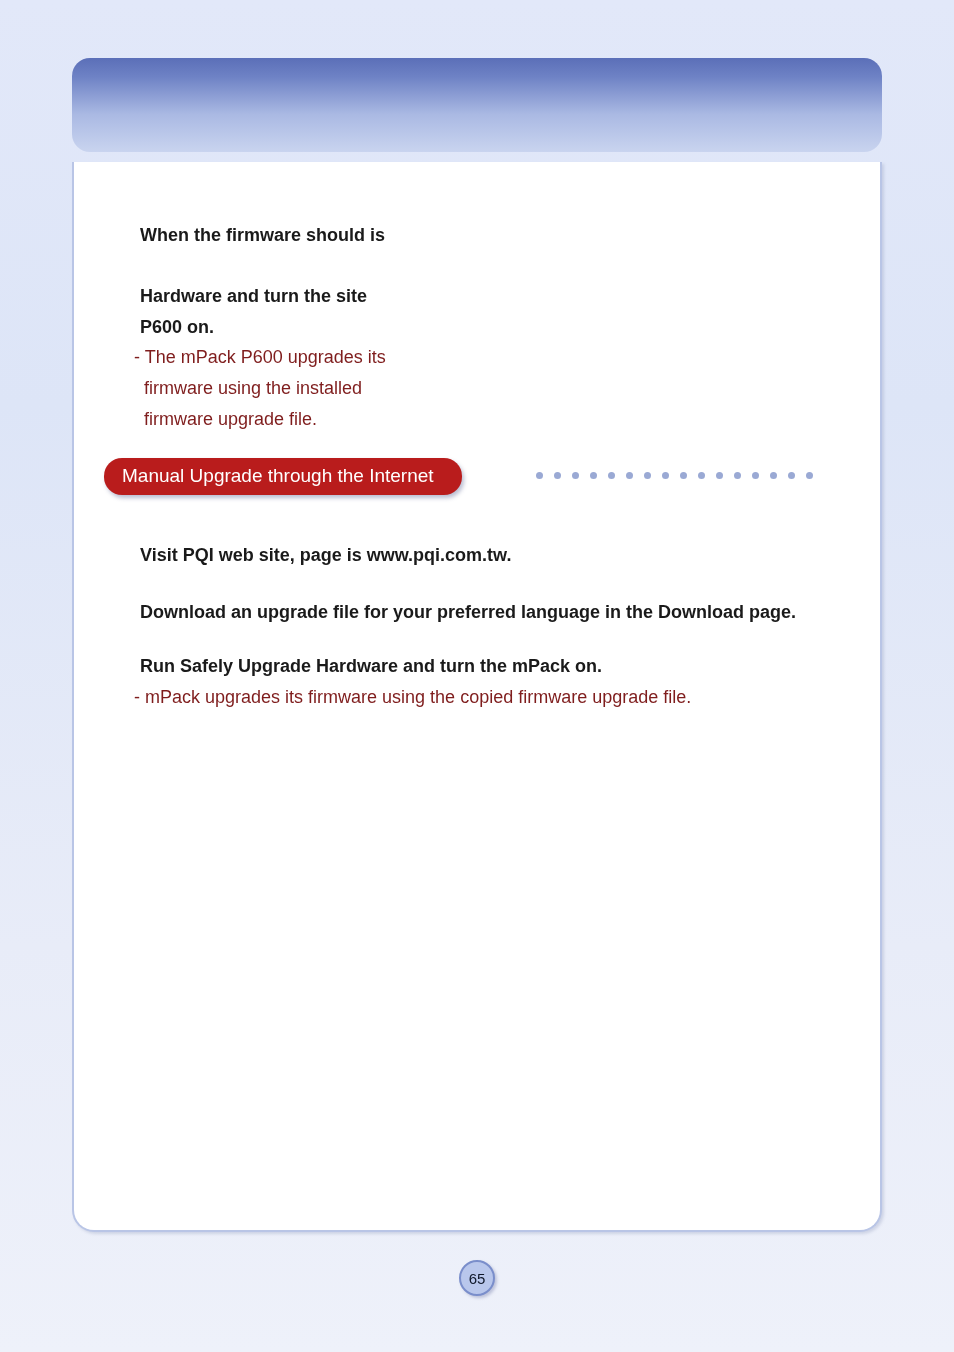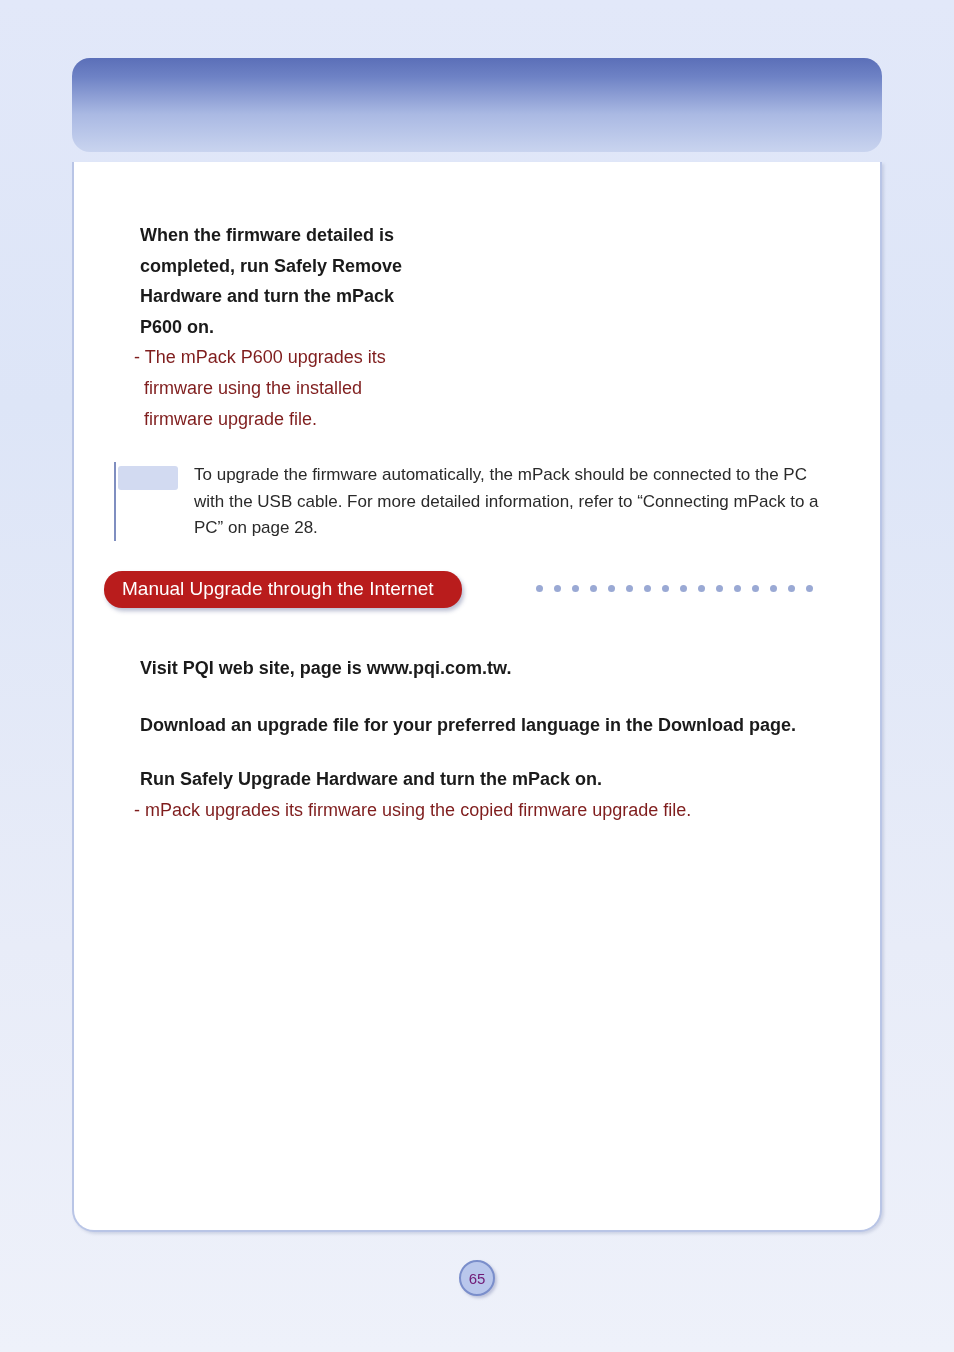--- a/index.html
+++ b/index.html
@@ -101,48 +101,44 @@
     width: 36px;
     height: 36px;
     background: #b9c7ec;
     border: 2px solid #7a8ecb;
     border-radius: 50%;
     box-shadow: 2px 2px 3px rgba(100,110,160,0.35);
     display: flex;
     align-items: center;
     justify-content: center;
     font-size: 15px;
-    color: #701a75;
+    color: #0f172a;
   }
 </style>
 </head>
 <body>
 
 <div class="header-banner"></div>
 
 <div class="content-box">
 
   <div class="step-block" style="max-width:320px">
     <div class="step-title">
-      <span>When the firmware detailed is</span><br>
-      <span>completed, run Safely Remove</span><br>
-      <span>Hardware and turn the mPack</span><br>
+      <span>When the firmware should is</span><br>
+      <br>
+      <span>Hardware and turn the site</span><br>
       <span>P600 on.</span>
     </div>
     <div class="step-body" style="margin-left:-6px">
       <span>- The mPack P600 upgrades its</span><br>
       <span>&nbsp;&nbsp;firmware using the installed</span><br>
       <span>&nbsp;&nbsp;firmware upgrade file.</span>
     </div>
   </div>
 
-  <div class="note-box">
-    <div class="note-pill"></div>
-    <div class="note-text">To upgrade the firmware automatically, the mPack should be connected to the PC with the USB cable. For more detailed information, refer to “Connecting mPack to a PC” on page 28.</div>
-  </div>
 
   <div class="section-pill-wrap">
     <span class="section-pill">Manual Upgrade through the Internet</span>
     <div class="dot-row">
       <span class="dot"></span>
       <span class="dot"></span>
       <span class="dot"></span>
       <span class="dot"></span>
       <span class="dot"></span>
       <span class="dot"></span>

